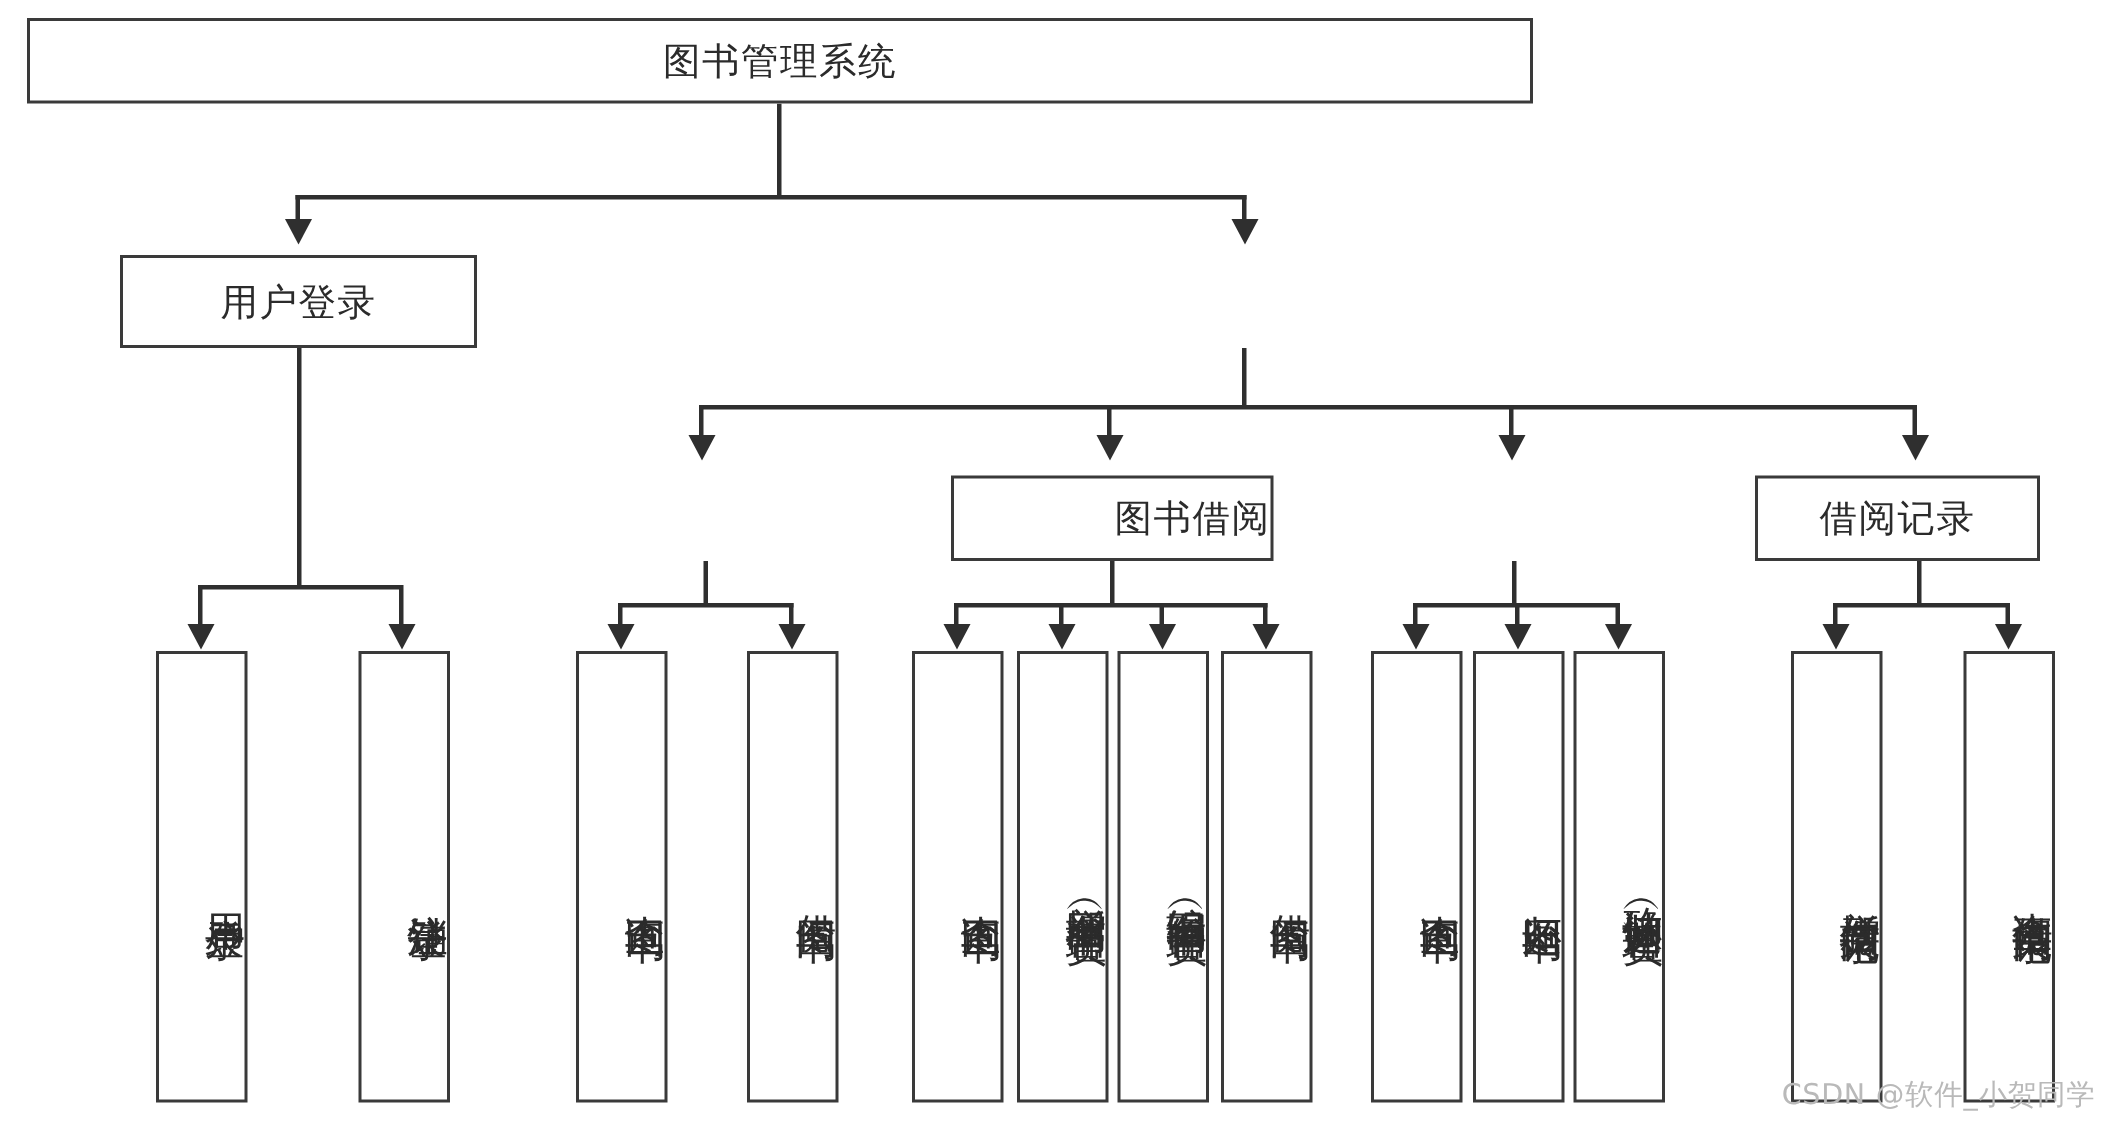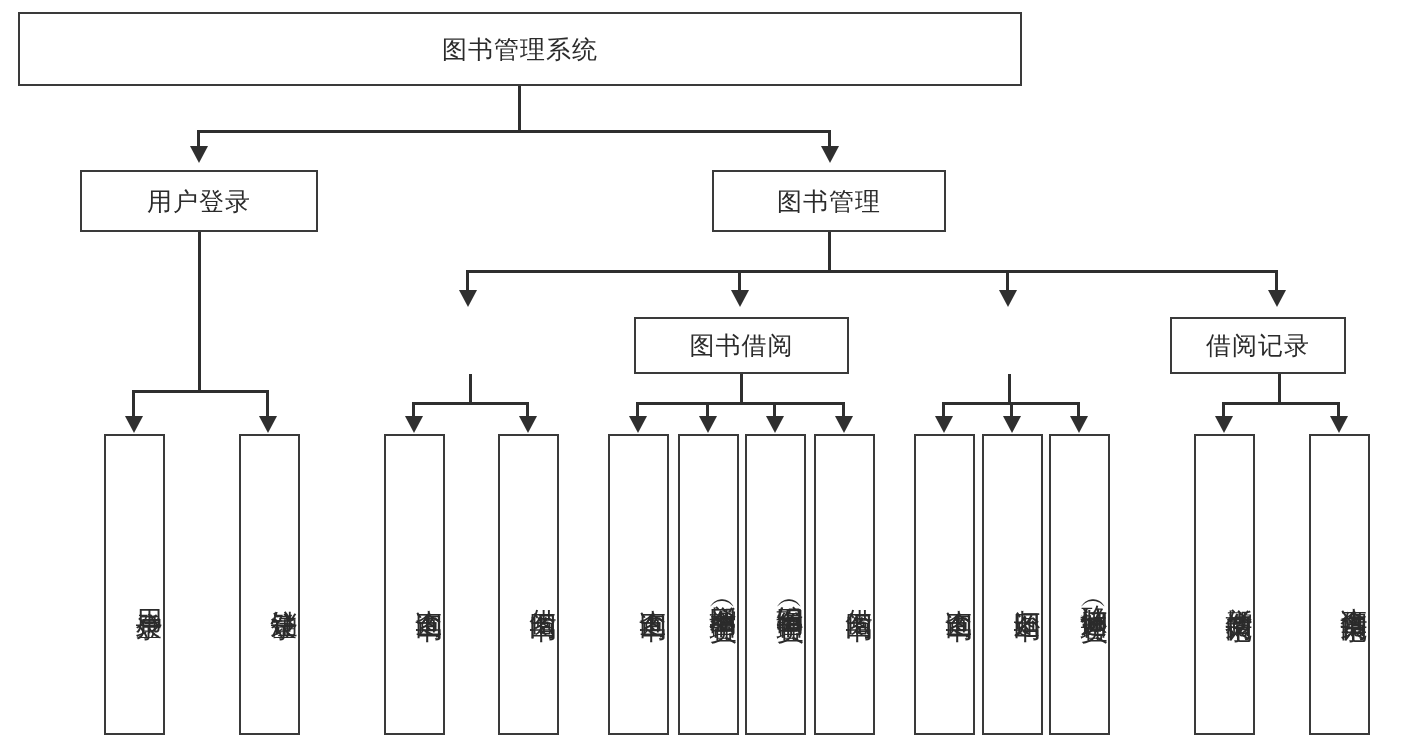--- a/index.html
+++ b/index.html
@@ -78,61 +78,58 @@
     letter-spacing: 0.5px;
     z-index: 5;
     white-space: nowrap;
   }
 </style>
 </head>
 <body>
 
 <div id="canvas">
 
-  <div class="node horizontal" style="left:18px; top:12px; width:1004px; height:74px;">
+  <div class="node horizontal" style="left:18px; top:12px; width:1004px; height:57px;">
     <span class="label">图书管理系统</span>
   </div>
 
   <div class="seg vline" style="left:518px; top:69px; width:3px; height:62px;"></div>
 
   <div class="seg hline" style="left:197px; top:130px; width:634px; height:3px;"></div>
   <div class="seg vline" style="left:197px; top:130px; width:3px; height:18px;"></div>
   <div class="arrow" style="left:190px; top:146px;"></div>
   <div class="seg vline" style="left:828px; top:130px; width:3px; height:18px;"></div>
   <div class="arrow" style="left:821px; top:146px;"></div>
 
   <div class="node horizontal" style="left:80px; top:170px; width:238px; height:62px;">
     <span class="label">用户登录</span>
-  </div>
-  <div class="node horizontal" style="left:712px; top:170px; width:234px; height:62px;">
-    <span class="label">图书管理</span>
   </div>
 
   <div class="seg vline" style="left:198px; top:232px; width:3px; height:159px;"></div>
   <div class="seg hline" style="left:132px; top:390px; width:136px; height:3px;"></div>
   <div class="seg vline" style="left:132px; top:390px; width:3px; height:28px;"></div>
   <div class="arrow" style="left:125px; top:416px;"></div>
   <div class="seg vline" style="left:266px; top:390px; width:3px; height:28px;"></div>
   <div class="arrow" style="left:259px; top:416px;"></div>
 
   <div class="seg vline" style="left:828px; top:232px; width:3px; height:40px;"></div>
   <div class="seg hline" style="left:466px; top:270px; width:812px; height:3px;"></div>
   <div class="seg vline" style="left:466px; top:270px; width:3px; height:22px;"></div>
   <div class="arrow" style="left:459px; top:290px;"></div>
   <div class="seg vline" style="left:738px; top:270px; width:3px; height:22px;"></div>
   <div class="arrow" style="left:731px; top:290px;"></div>
   <div class="seg vline" style="left:1006px; top:270px; width:3px; height:22px;"></div>
   <div class="arrow" style="left:999px; top:290px;"></div>
   <div class="seg vline" style="left:1275px; top:270px; width:3px; height:22px;"></div>
   <div class="arrow" style="left:1268px; top:290px;"></div>
 
-  <div class="node horizontal" style="left:634px; top:317px; width:215px; height:57px;">
+  <div class="node horizontal" style="left:634px; top:317px; width:215px; height:57px;justify-content:flex-end;">
     <span class="label">图书借阅</span>
   </div>
-  <div class="node horizontal" style="left:1170px; top:317px; width:176px; height:57px;align-items:center;">
+  <div class="node horizontal" style="left:1170px; top:317px; width:190px; height:57px;align-items:center;">
     <span class="label">借阅记录</span>
   </div>
 
   <div class="seg vline" style="left:469px; top:374px; width:3px; height:30px;"></div>
   <div class="seg hline" style="left:412px; top:402px; width:117px; height:3px;"></div>
   <div class="seg vline" style="left:412px; top:402px; width:3px; height:16px;"></div>
   <div class="arrow" style="left:405px; top:416px;"></div>
   <div class="seg vline" style="left:526px; top:402px; width:3px; height:16px;"></div>
   <div class="arrow" style="left:519px; top:416px;"></div>
 
@@ -200,14 +197,15 @@
     <span class="label">确认归还（管理员）</span>
   </div>
 
   <div class="node vertical" style="left:1194px; top:434px; width:61px; height:301px;">
     <span class="label">新增借阅记录</span>
   </div>
   <div class="node vertical" style="left:1309px; top:434px; width:61px; height:301px;">
     <span class="label">查询借阅记录</span>
   </div>
 
+  <div id="watermark">CSDN @软件_小贺同学</div>
 
 </div>
 
 </body></html>

